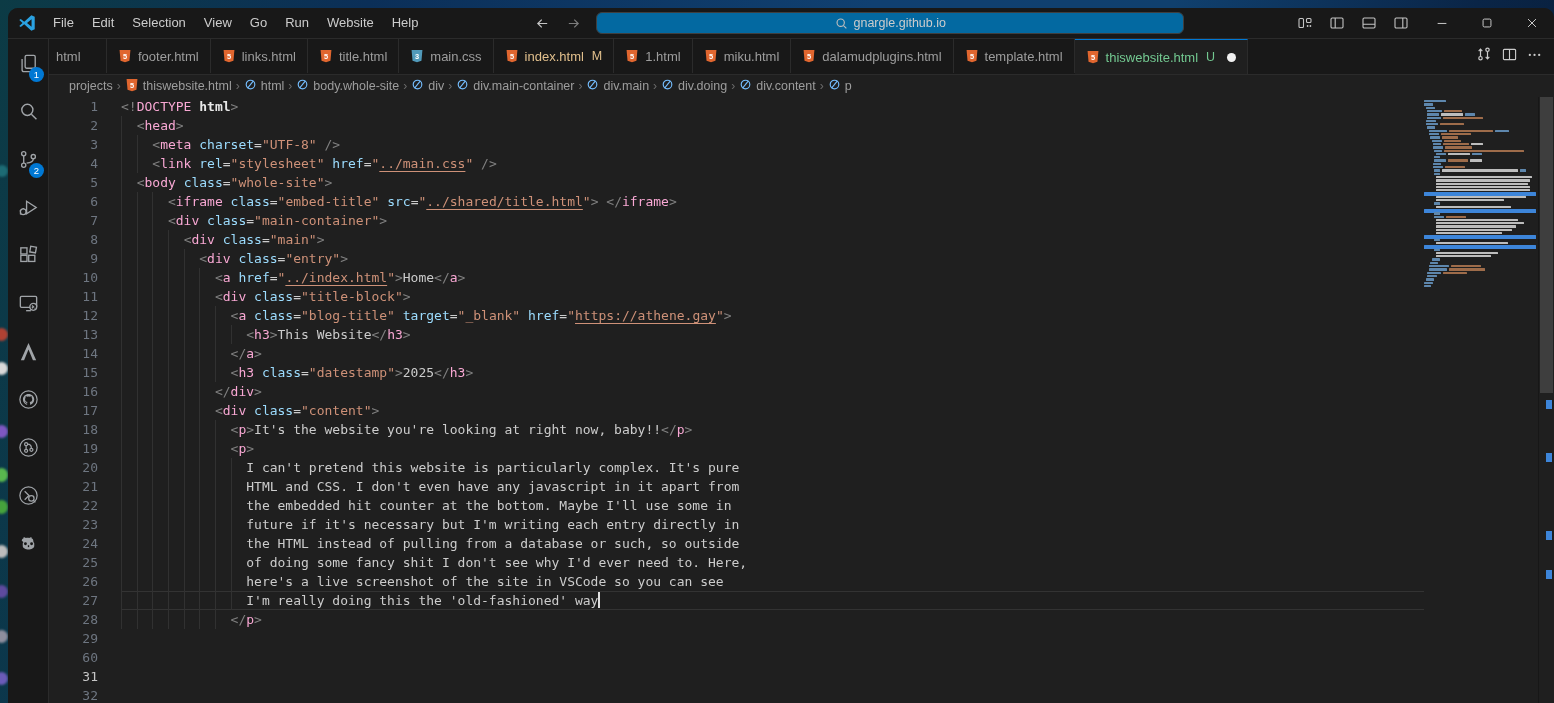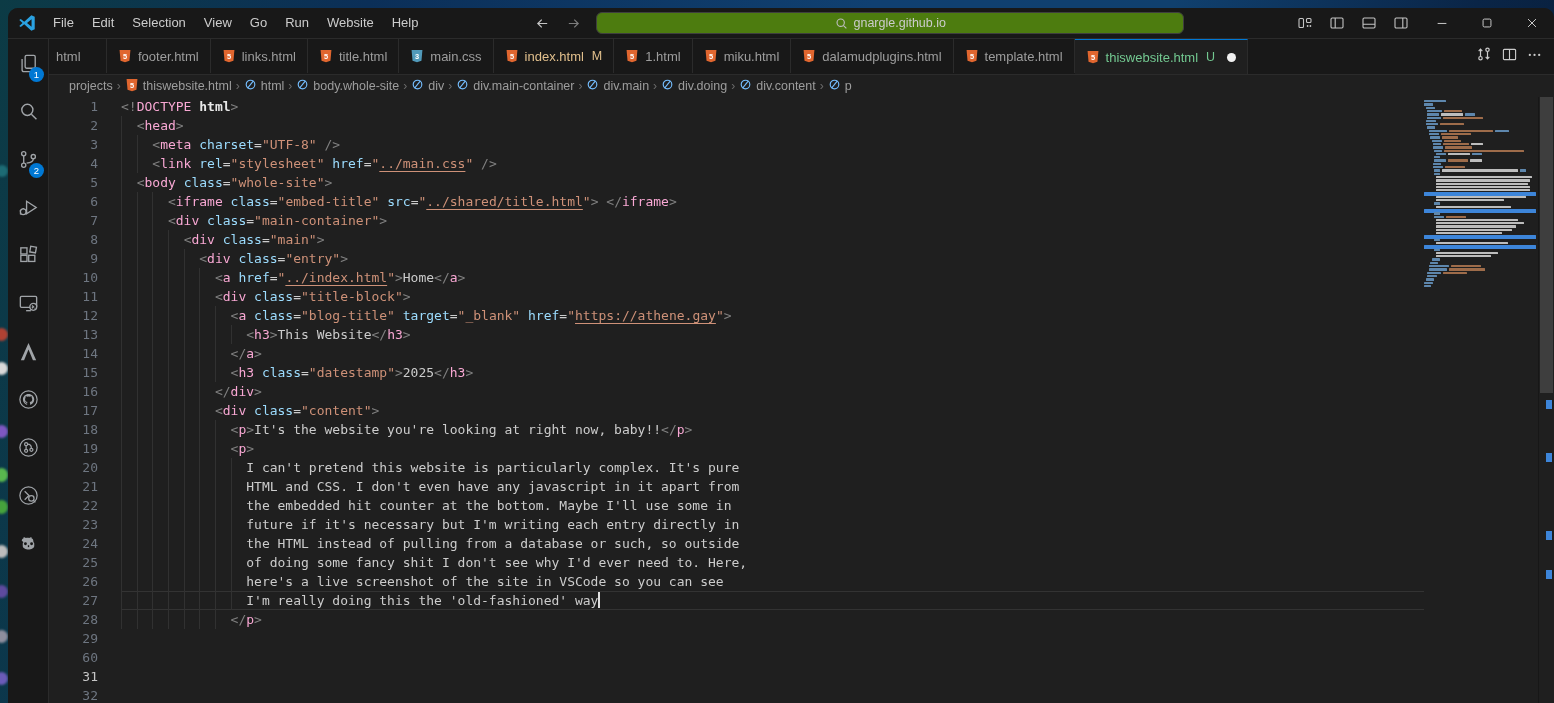--- a/index.html
+++ b/index.html
@@ -16,21 +16,21 @@
     display:flex; flex-direction:column;
   }
   
   .titlebar { flex:0 0 30px; background:#181818; border-bottom:1px solid #2b2b2b;
     display:flex; align-items:center; color:#cccccc; font-size:13px; }
   .vslogo { margin:0 8px 0 10px; display:flex; }
   .menubar { display:flex; height:30px; align-items:center; }
   .menu-item { padding:0 9px; height:22px; line-height:22px; border-radius:5px; }
   .tb-center { flex:1; display:flex; align-items:center; justify-content:center; gap:14px; min-width:0; }
   .nav-btn { display:flex; align-items:center; }
-  .searchbox { width:588px; height:22px; background:#4d7c0f; border:1px solid #3f3f3f; border-radius:6px;
+  .searchbox { width:588px; height:22px; background:#0369a1; border:1px solid #3f3f3f; border-radius:6px;
     display:flex; align-items:center; justify-content:center; gap:6px; color:#cccccc; font-size:12.5px; }
   .tb-icons { display:flex; gap:4px; margin-right:4px; }
   .tb-icons .ic { width:28px; height:24px; display:flex; align-items:center; justify-content:center; border-radius:5px; }
   .win-controls { display:flex; height:30px; }
   .wc { width:45px; height:30px; display:flex; align-items:center; justify-content:center; }
   
   .body-row { flex:1; display:flex; min-height:0; }
   .activitybar { flex:0 0 40px; background:#181818; border-right:1px solid #2b2b2b;
     display:flex; flex-direction:column; align-items:center; padding-top:2px; }
   .ab-item { width:40px; height:48px; display:flex; align-items:center; justify-content:center; position:relative; }

